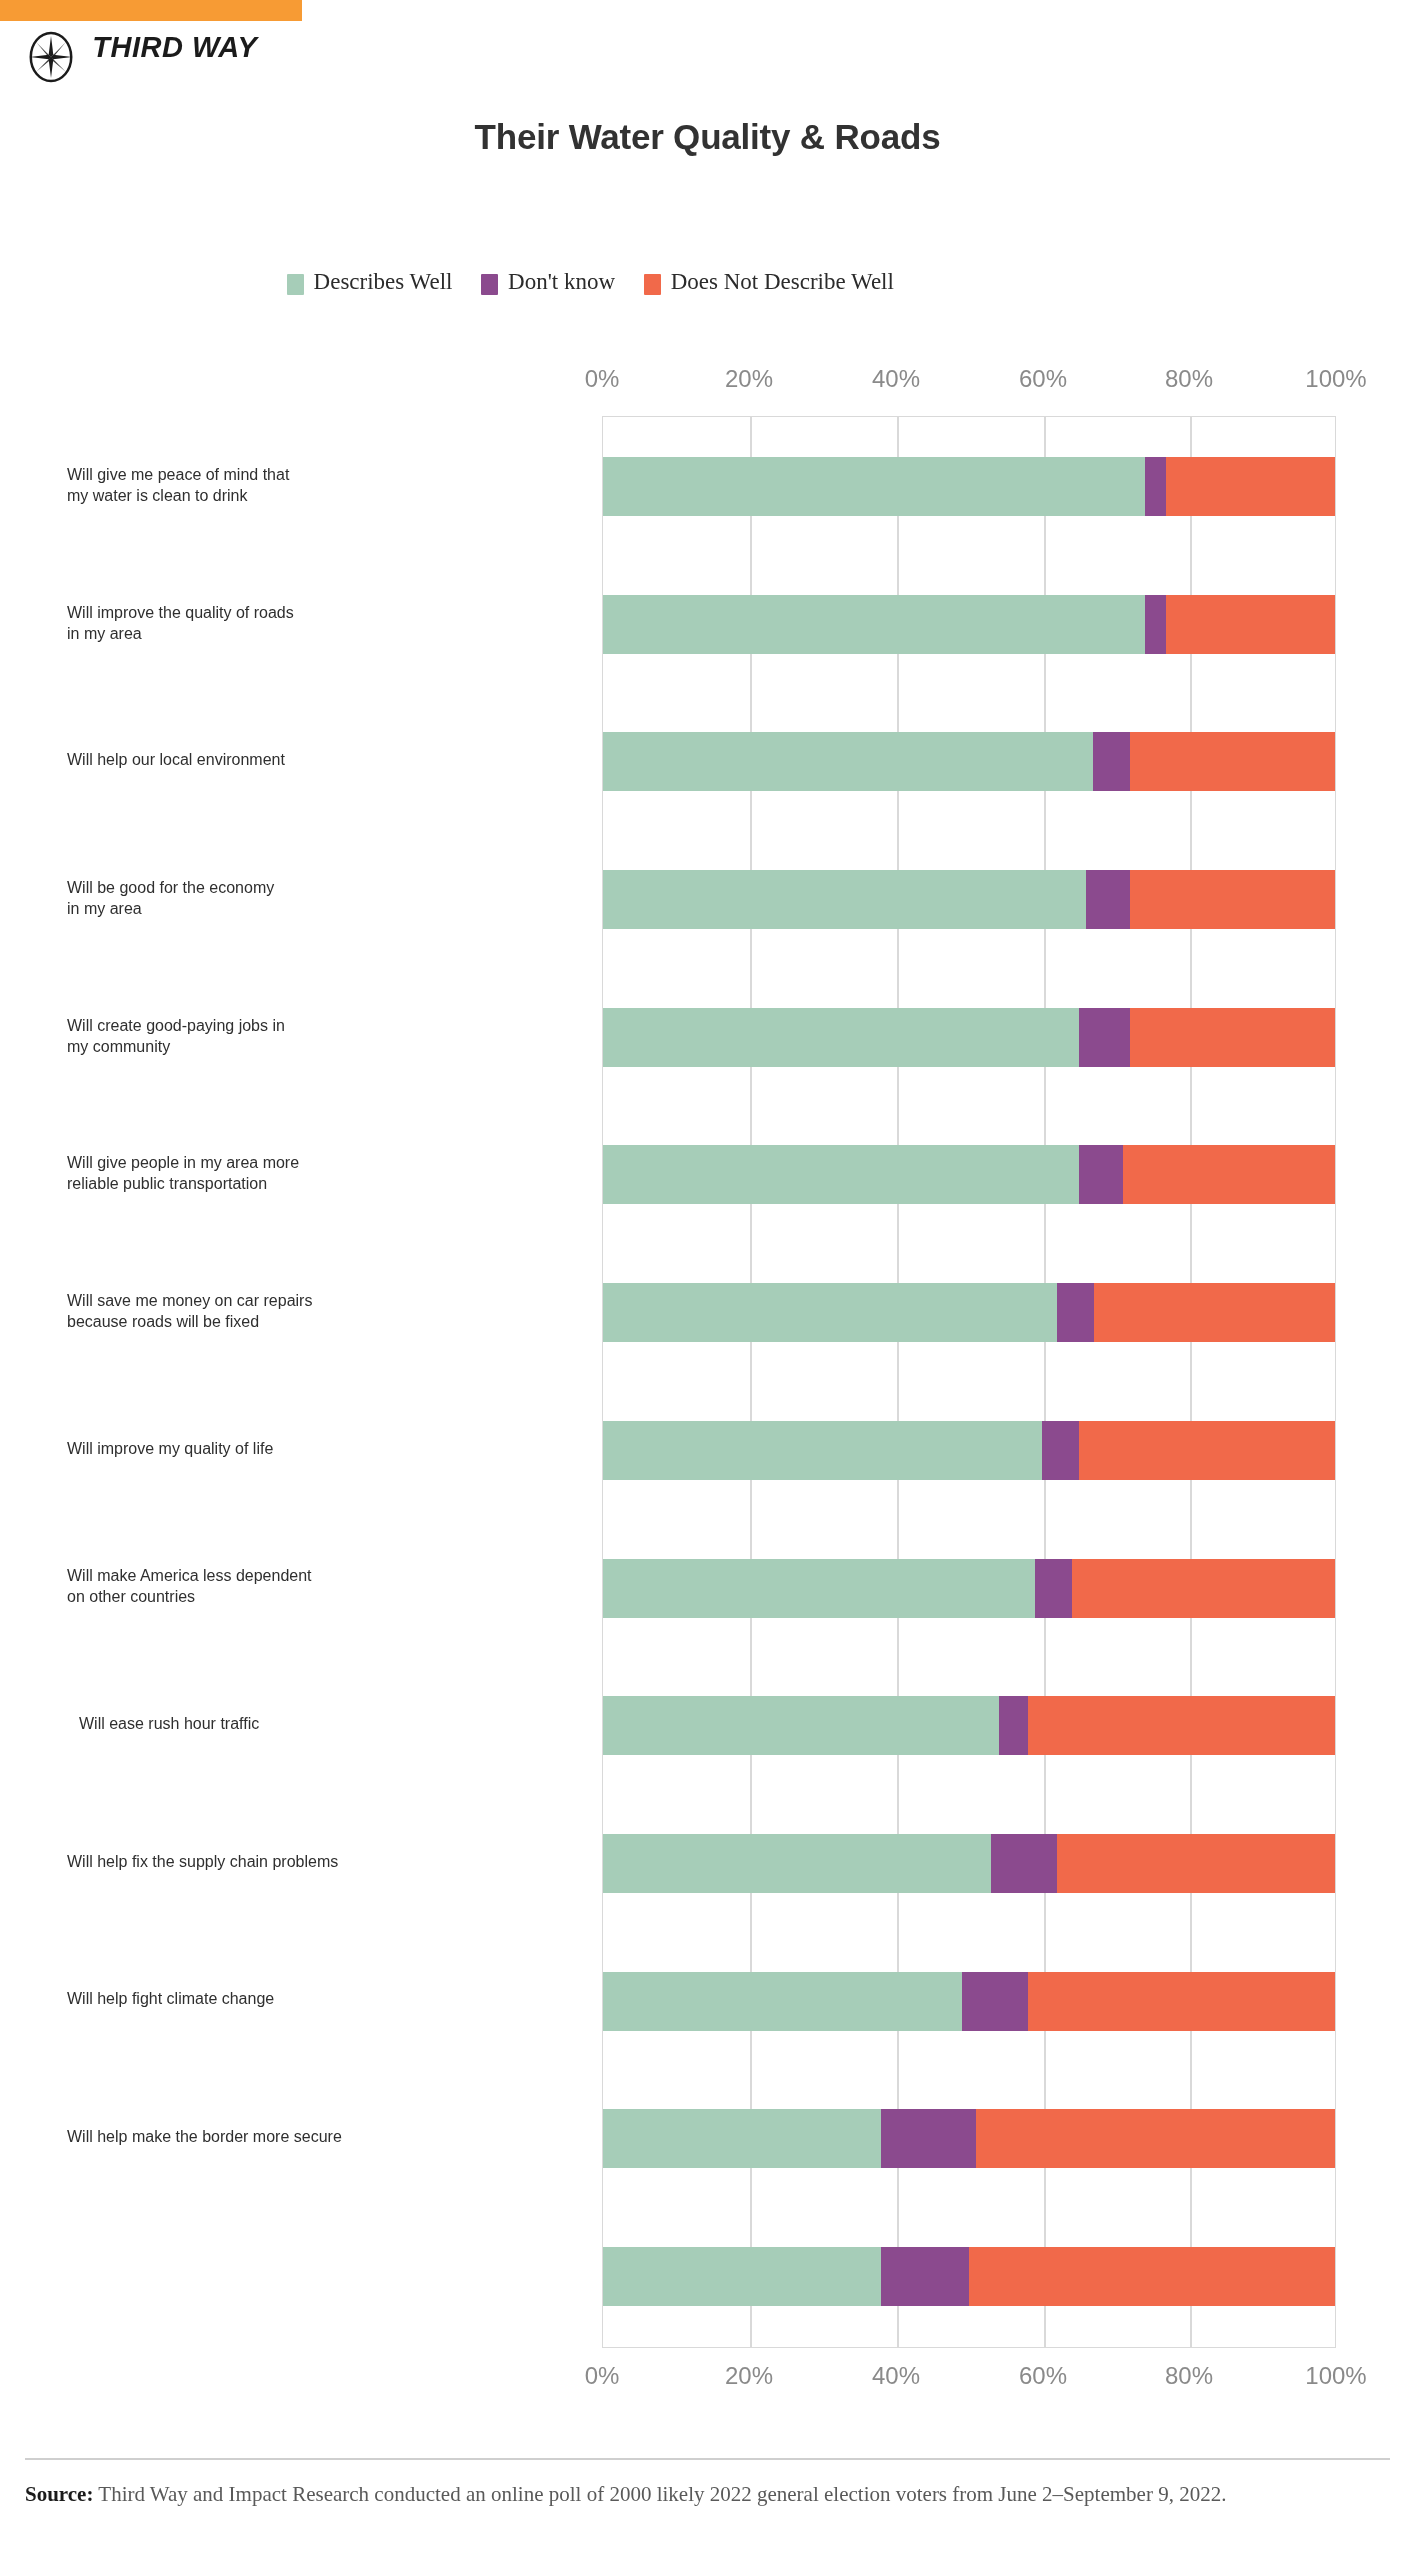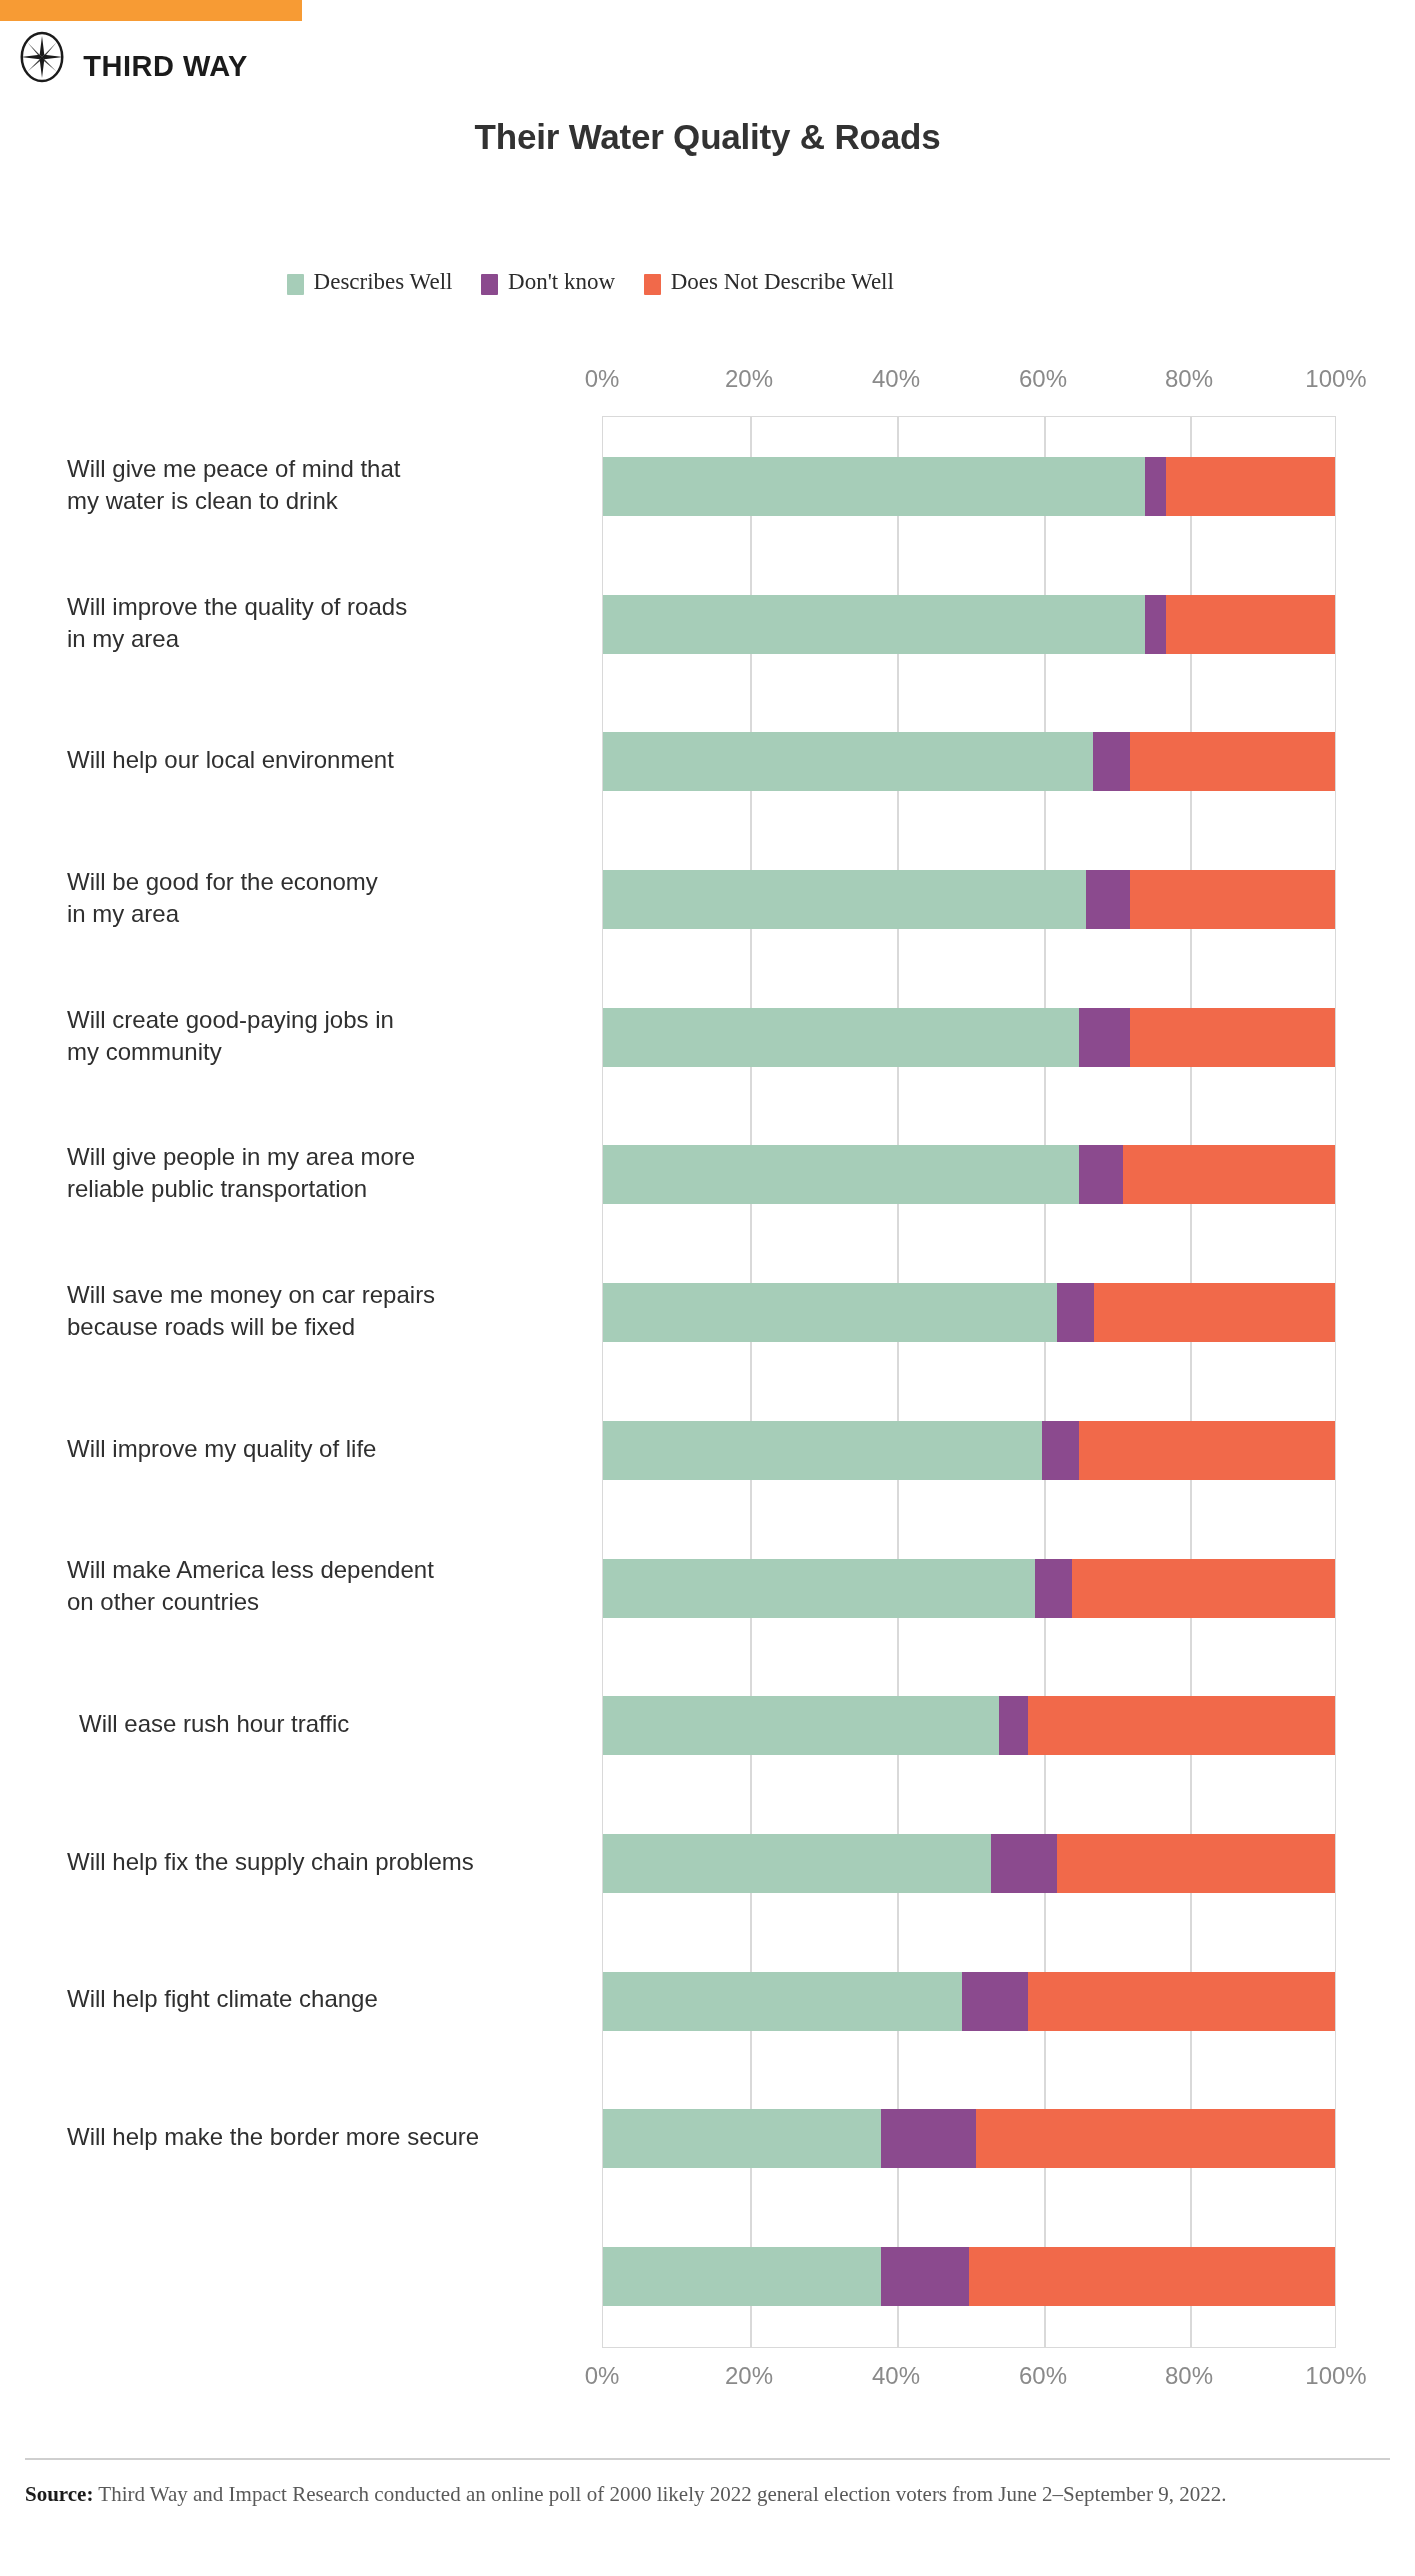--- a/index.html
+++ b/index.html
@@ -17,22 +17,22 @@
   #top-rule {
     position: absolute;
     left: 0; top: 0;
     width: 302px; height: 21px;
     background: #F79B34;
   }
 
   
   #brand {
     position: absolute;
-    left: 16px; top: 31px;
-    display: flex; align-items: flex-end; gap: 15.3px;
+    left: 25px; top: 31px;
+    display: flex; align-items: flex-start; gap: 15.3px; font-style: italic;
   }
   #brand-mark { width: 52px; height: 52px; display:block; }
   #brand-name {
     font-family: "Liberation Sans", sans-serif;
     font-weight: bold;
     font-size: 29px;
     letter-spacing: 0.5px;
     color: #1b1b1b;
     white-space: nowrap;
   }
@@ -99,21 +99,21 @@
   }
   .seg { height: 100%; }
 
   
   .cat-label {
     position: absolute;
     right: 1415px;
     width: 497px;
     text-align: left;
     font-family: "Liberation Sans", sans-serif;
-    font-size: 24px;
+    font-size: 16px;
     line-height: 1.33;
     color: #2f2f2f;
   }
   #cat-labels { position: absolute; left: 67px; top: 416px; width: 516px; height: 1932px; }
   #cat-labels .cat-label {
     position: absolute;
     left: 0; right: auto; width: 516px;
     transform: translateY(-50%);
   }
 

